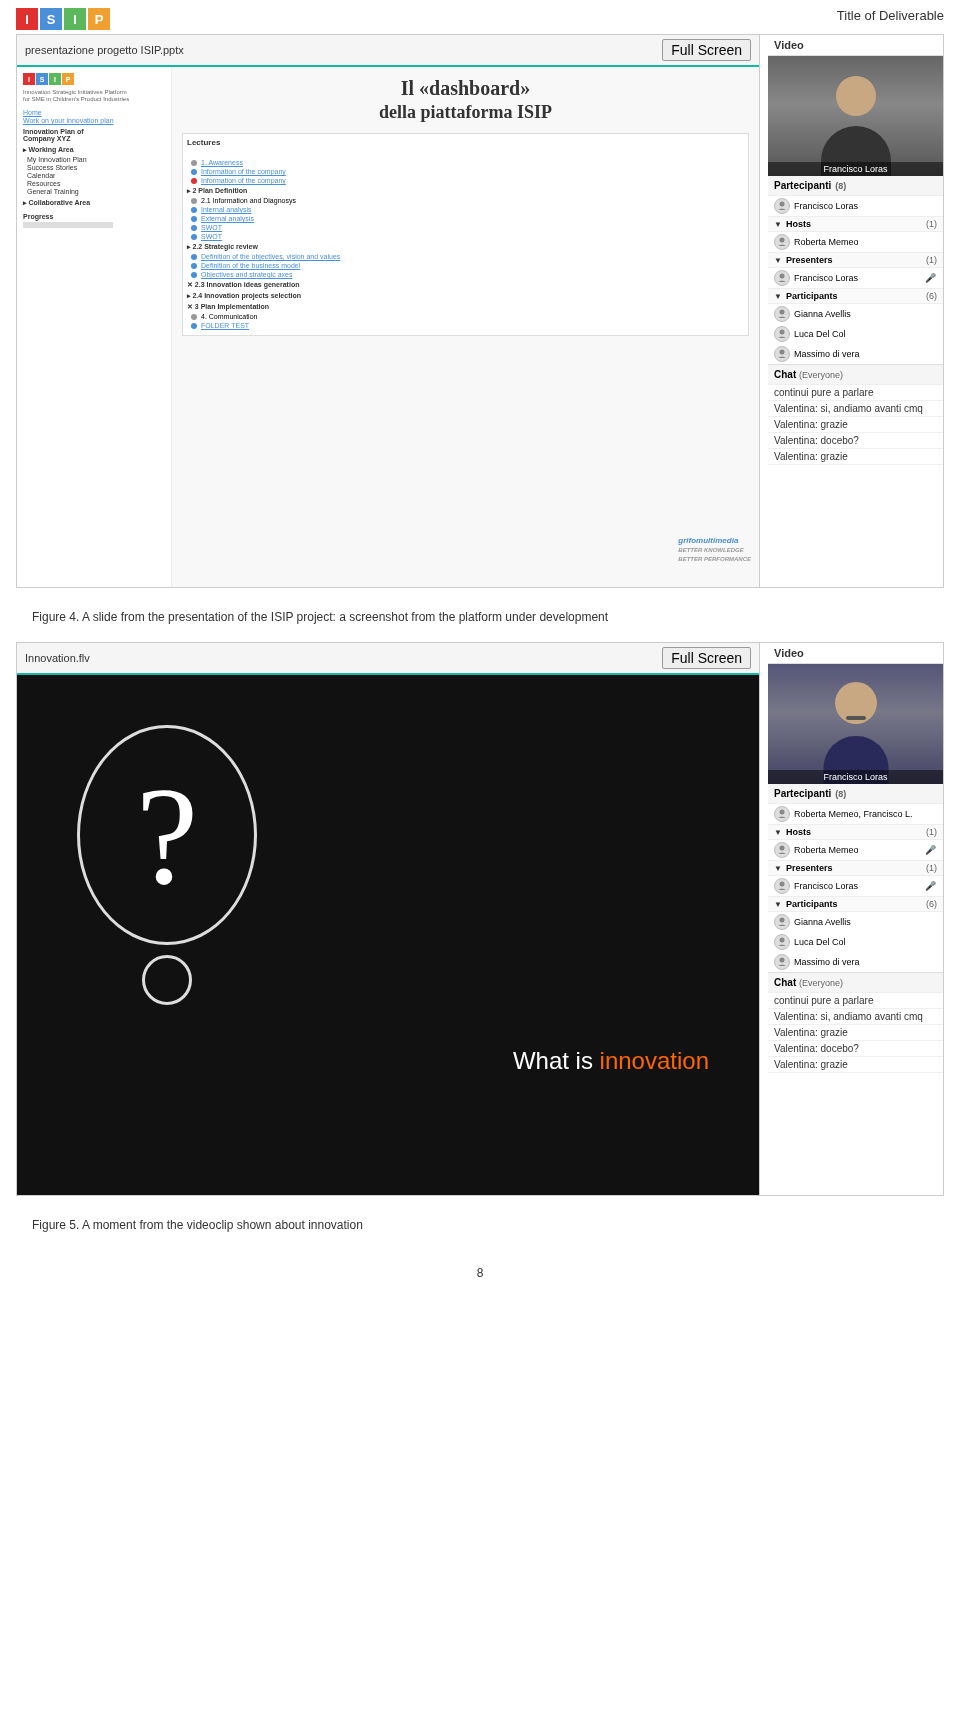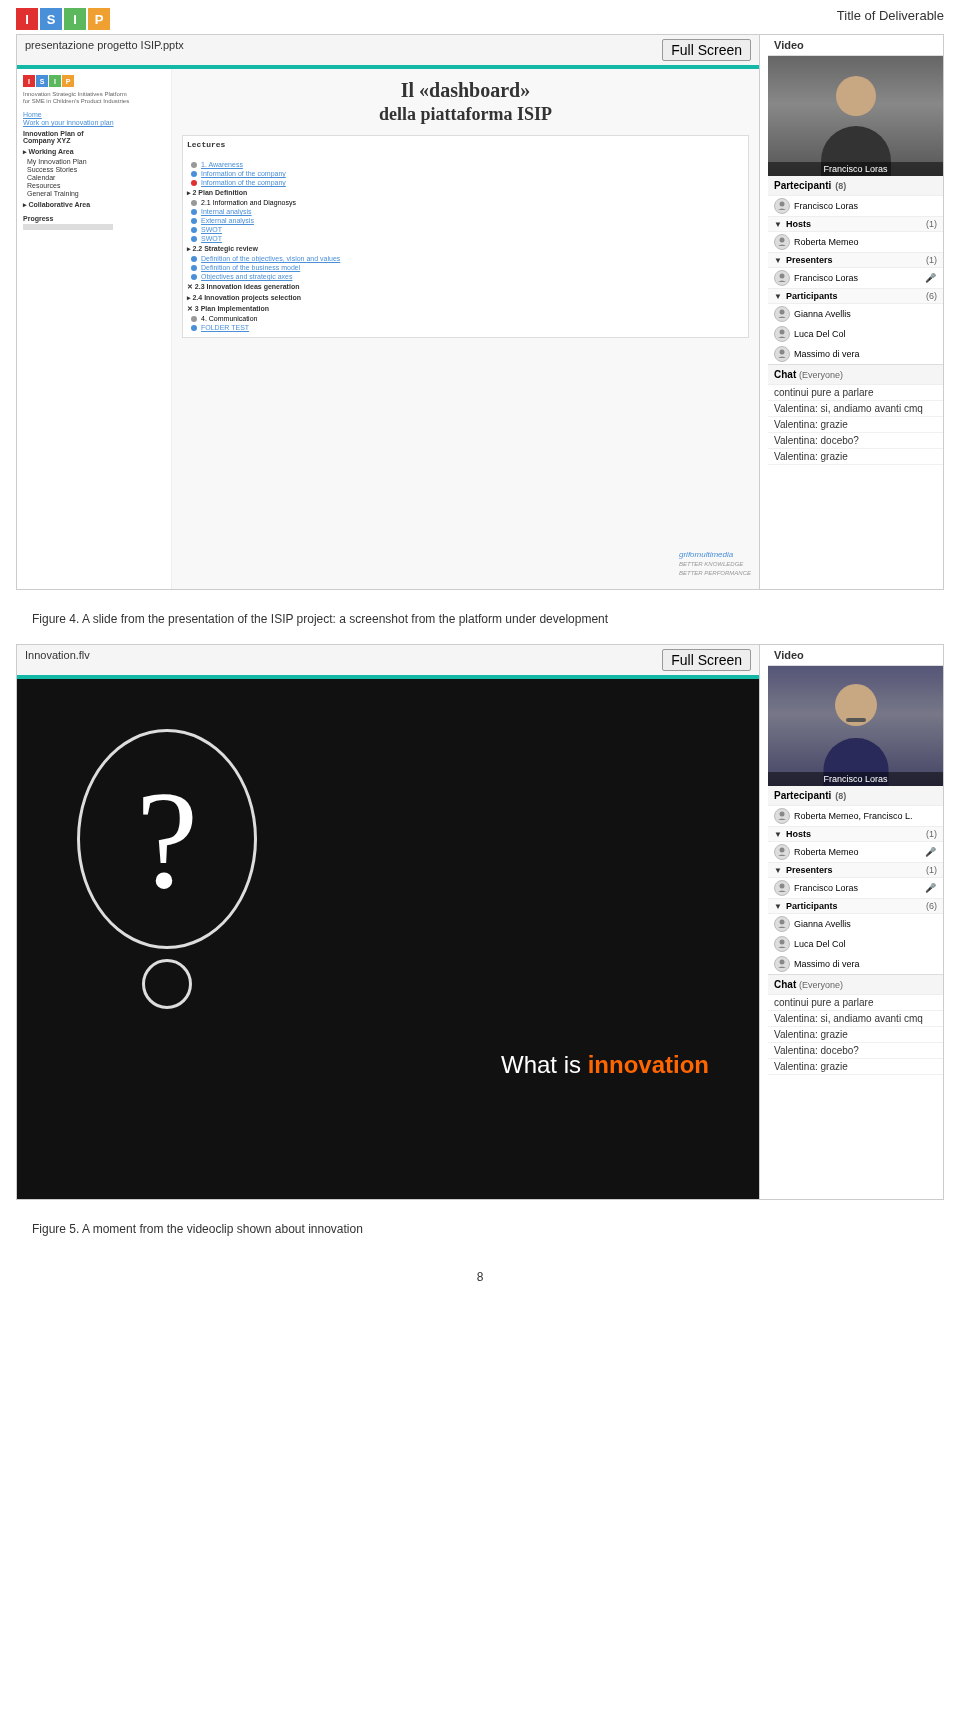--- a/index.html
+++ b/index.html
@@ -59,22 +59,23 @@
     
     .slide-panel {
       flex: 1;
       border-right: 1px solid #ccc;
       position: relative;
     }
 
     .slide-topbar {
       display: flex;
       justify-content: space-between;
+      align-items: center;
       padding: 4px 8px;
-      border-bottom: 4px solid #14b8a6;
+      border-bottom: 2px solid #14b8a6;
       background: #f5f5f5;
     }
     .slide-filename {
       font-size: 11px;
       color: #333;
     }
     .fullscreen-btn {
       font-size: 14px;
       border: 1px solid #999;
       background: #eee;
@@ -209,21 +210,20 @@
       border: 1px solid #ddd;
       font-size: 7px;
       padding: 4px;
     }
 
     .lecture-header {
       font-weight: bold;
       font-size: 8px;
       margin-bottom: 12px;
       color: #333;
-      font-family: Liberation Mono, monospace;
     }
 
     .lecture-item {
       display: flex;
       align-items: center;
       margin-bottom: 2px;
       margin-left: 4px;
     }
     .lecture-dot {
       width: 6px;
@@ -245,25 +245,25 @@
     .lecture-section-header {
       font-size: 7px;
       font-weight: bold;
       margin-top: 3px;
       margin-bottom: 2px;
       color: #333;
     }
 
     .slide-bottom-logo {
       position: absolute;
-      bottom: 12px;
+      bottom: 24px;
       right: 8px;
       font-size: 8px;
       color: #4a90d9;
-      font-weight: normal;
+      font-weight: bold;
       font-style: italic;
     }
 
     
     .video-panel {
       width: 175px;
       display: flex;
       flex-direction: column;
       background: #fff;
       margin-left: 8px;
@@ -760,21 +760,21 @@
         </div>
 
         <div style="
           position: absolute;
           bottom: 120px;
           right: 50px;
           font-size: 24px;
           color: #fff;
           font-family: Arial, sans-serif;
         ">
-          <span>What is </span><span style="color: #ff6600; font-weight: bold;">innovation</span>
+          <span>What is </span><span style="color: #ff6600; font-weight: normal;">innovation</span>
         </div>
       </div>
     </div>
 
     <div class="video-panel">
       <div class="video-label">Video</div>
       <div class="video-feed">
         <div class="video-person-sim2">
           <div class="person-head2">
             <div class="person-mustache"></div>

